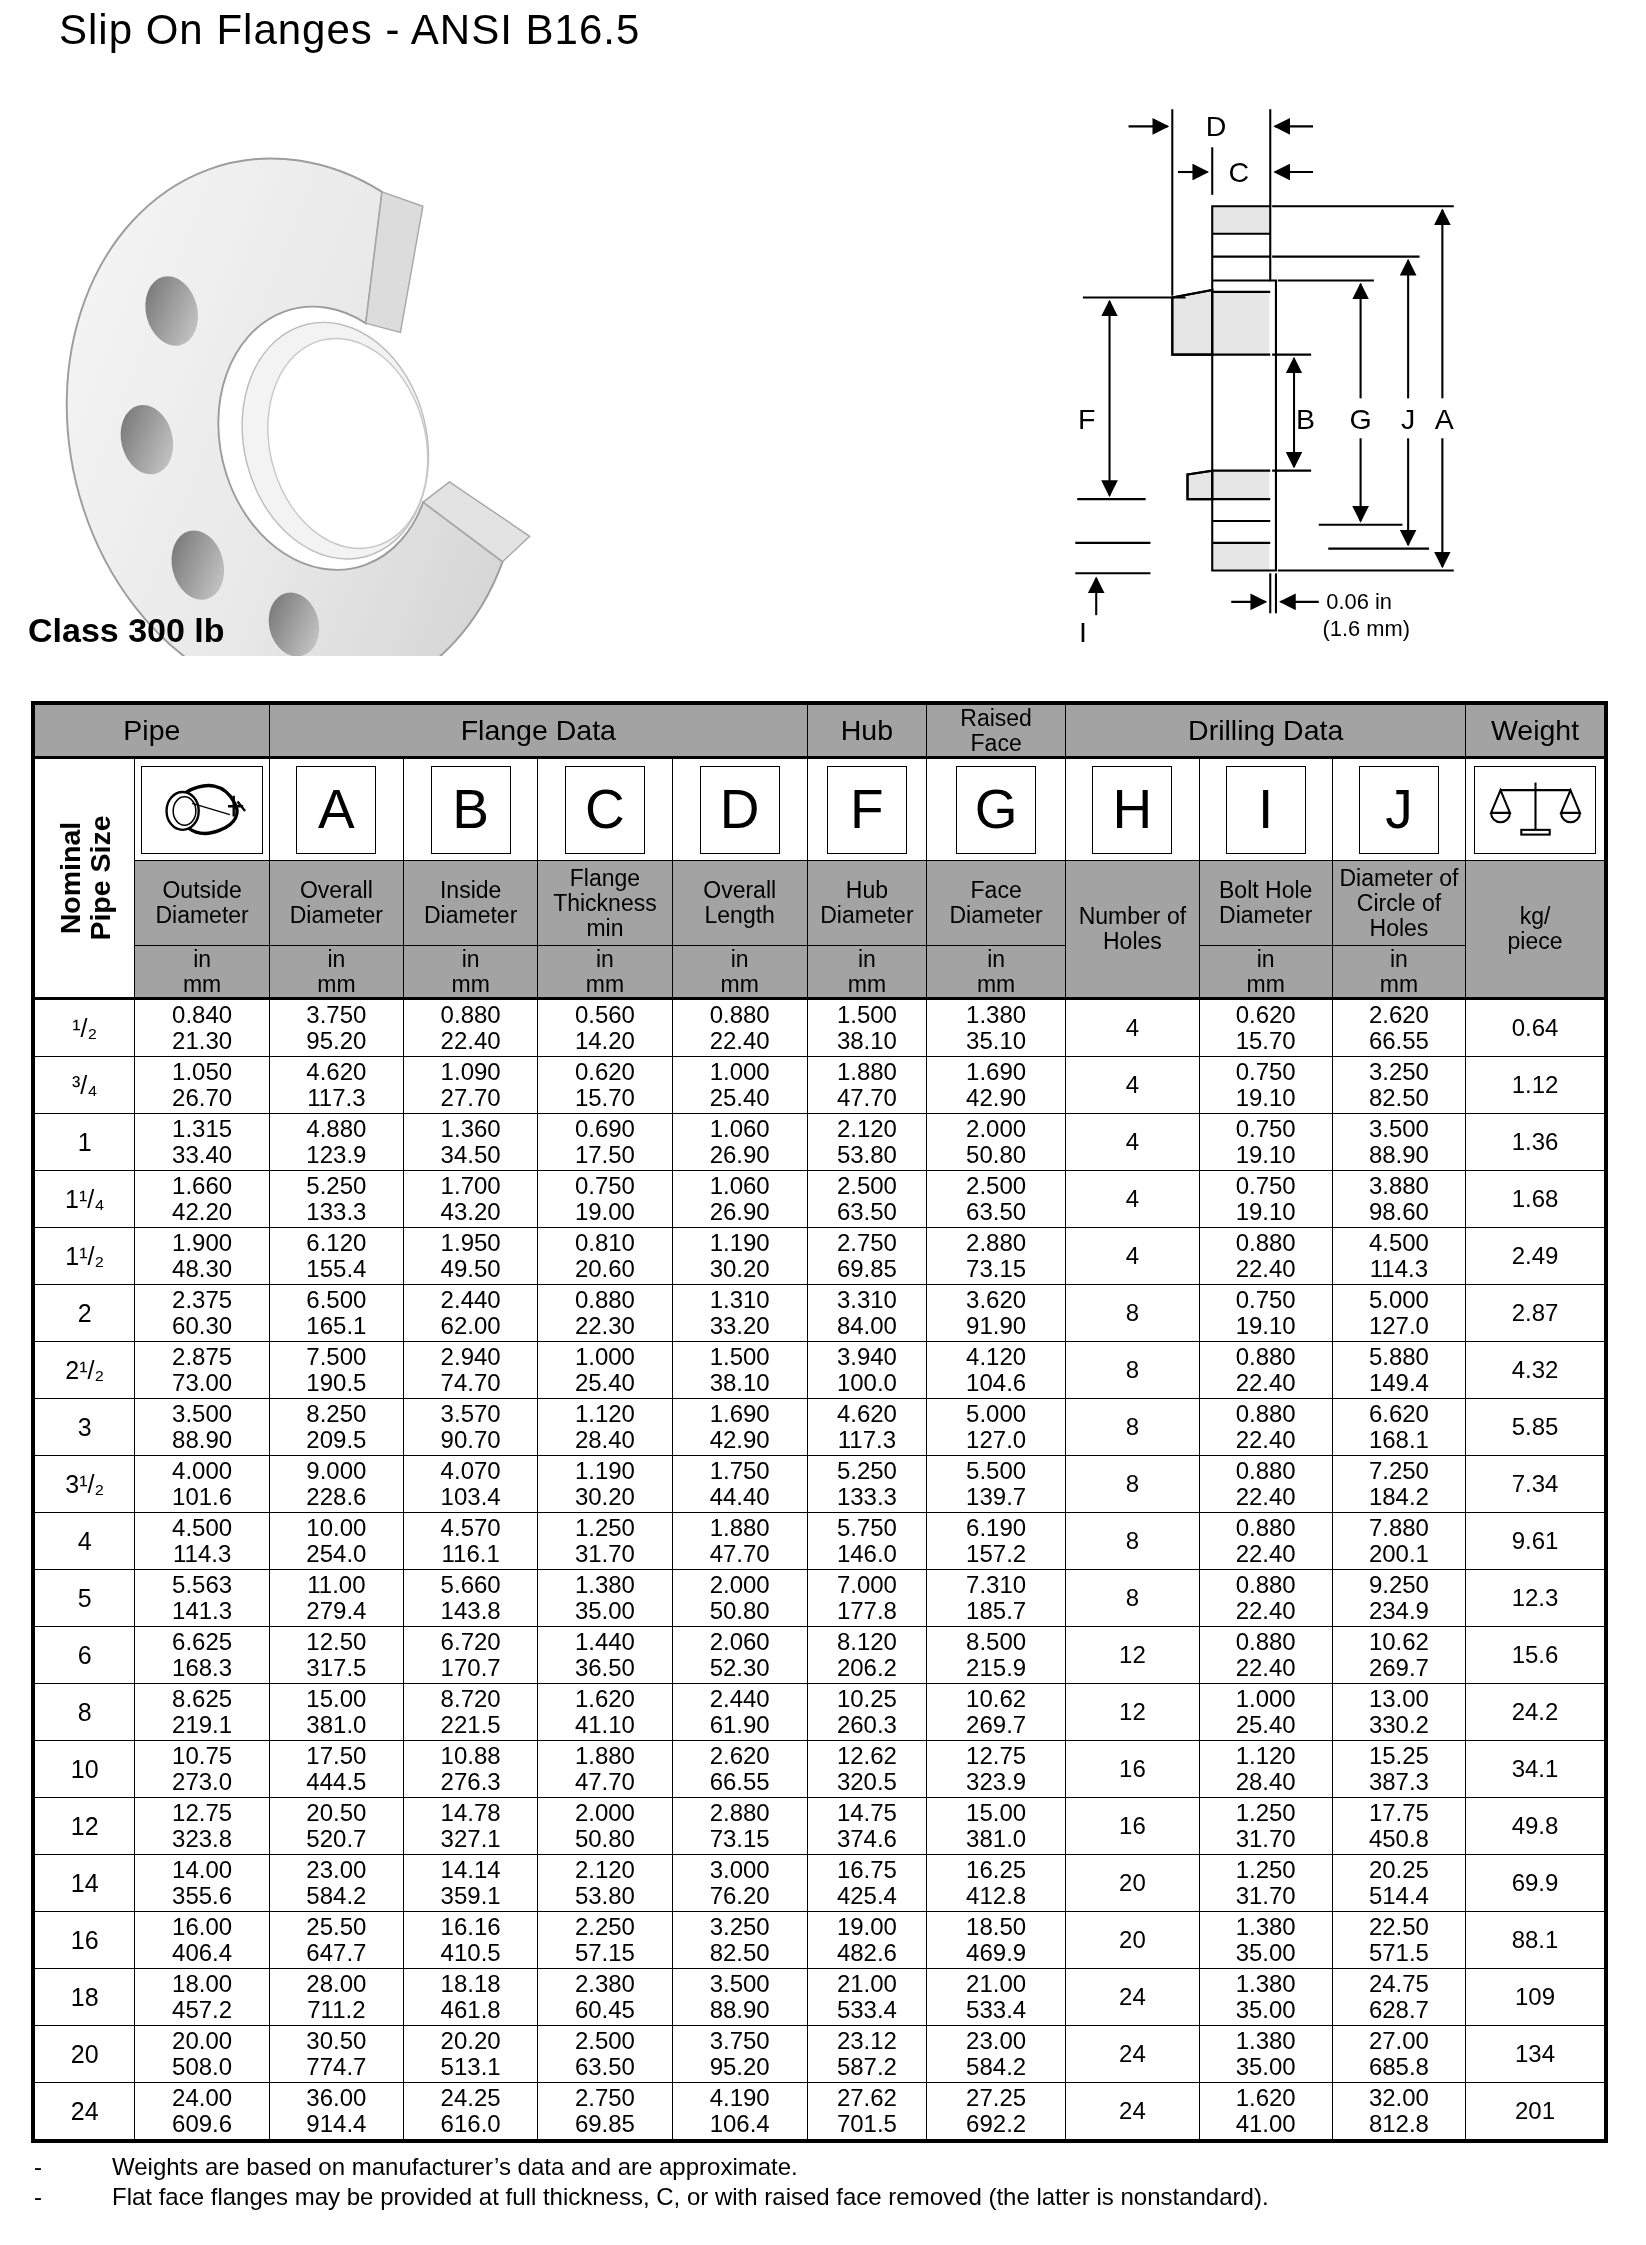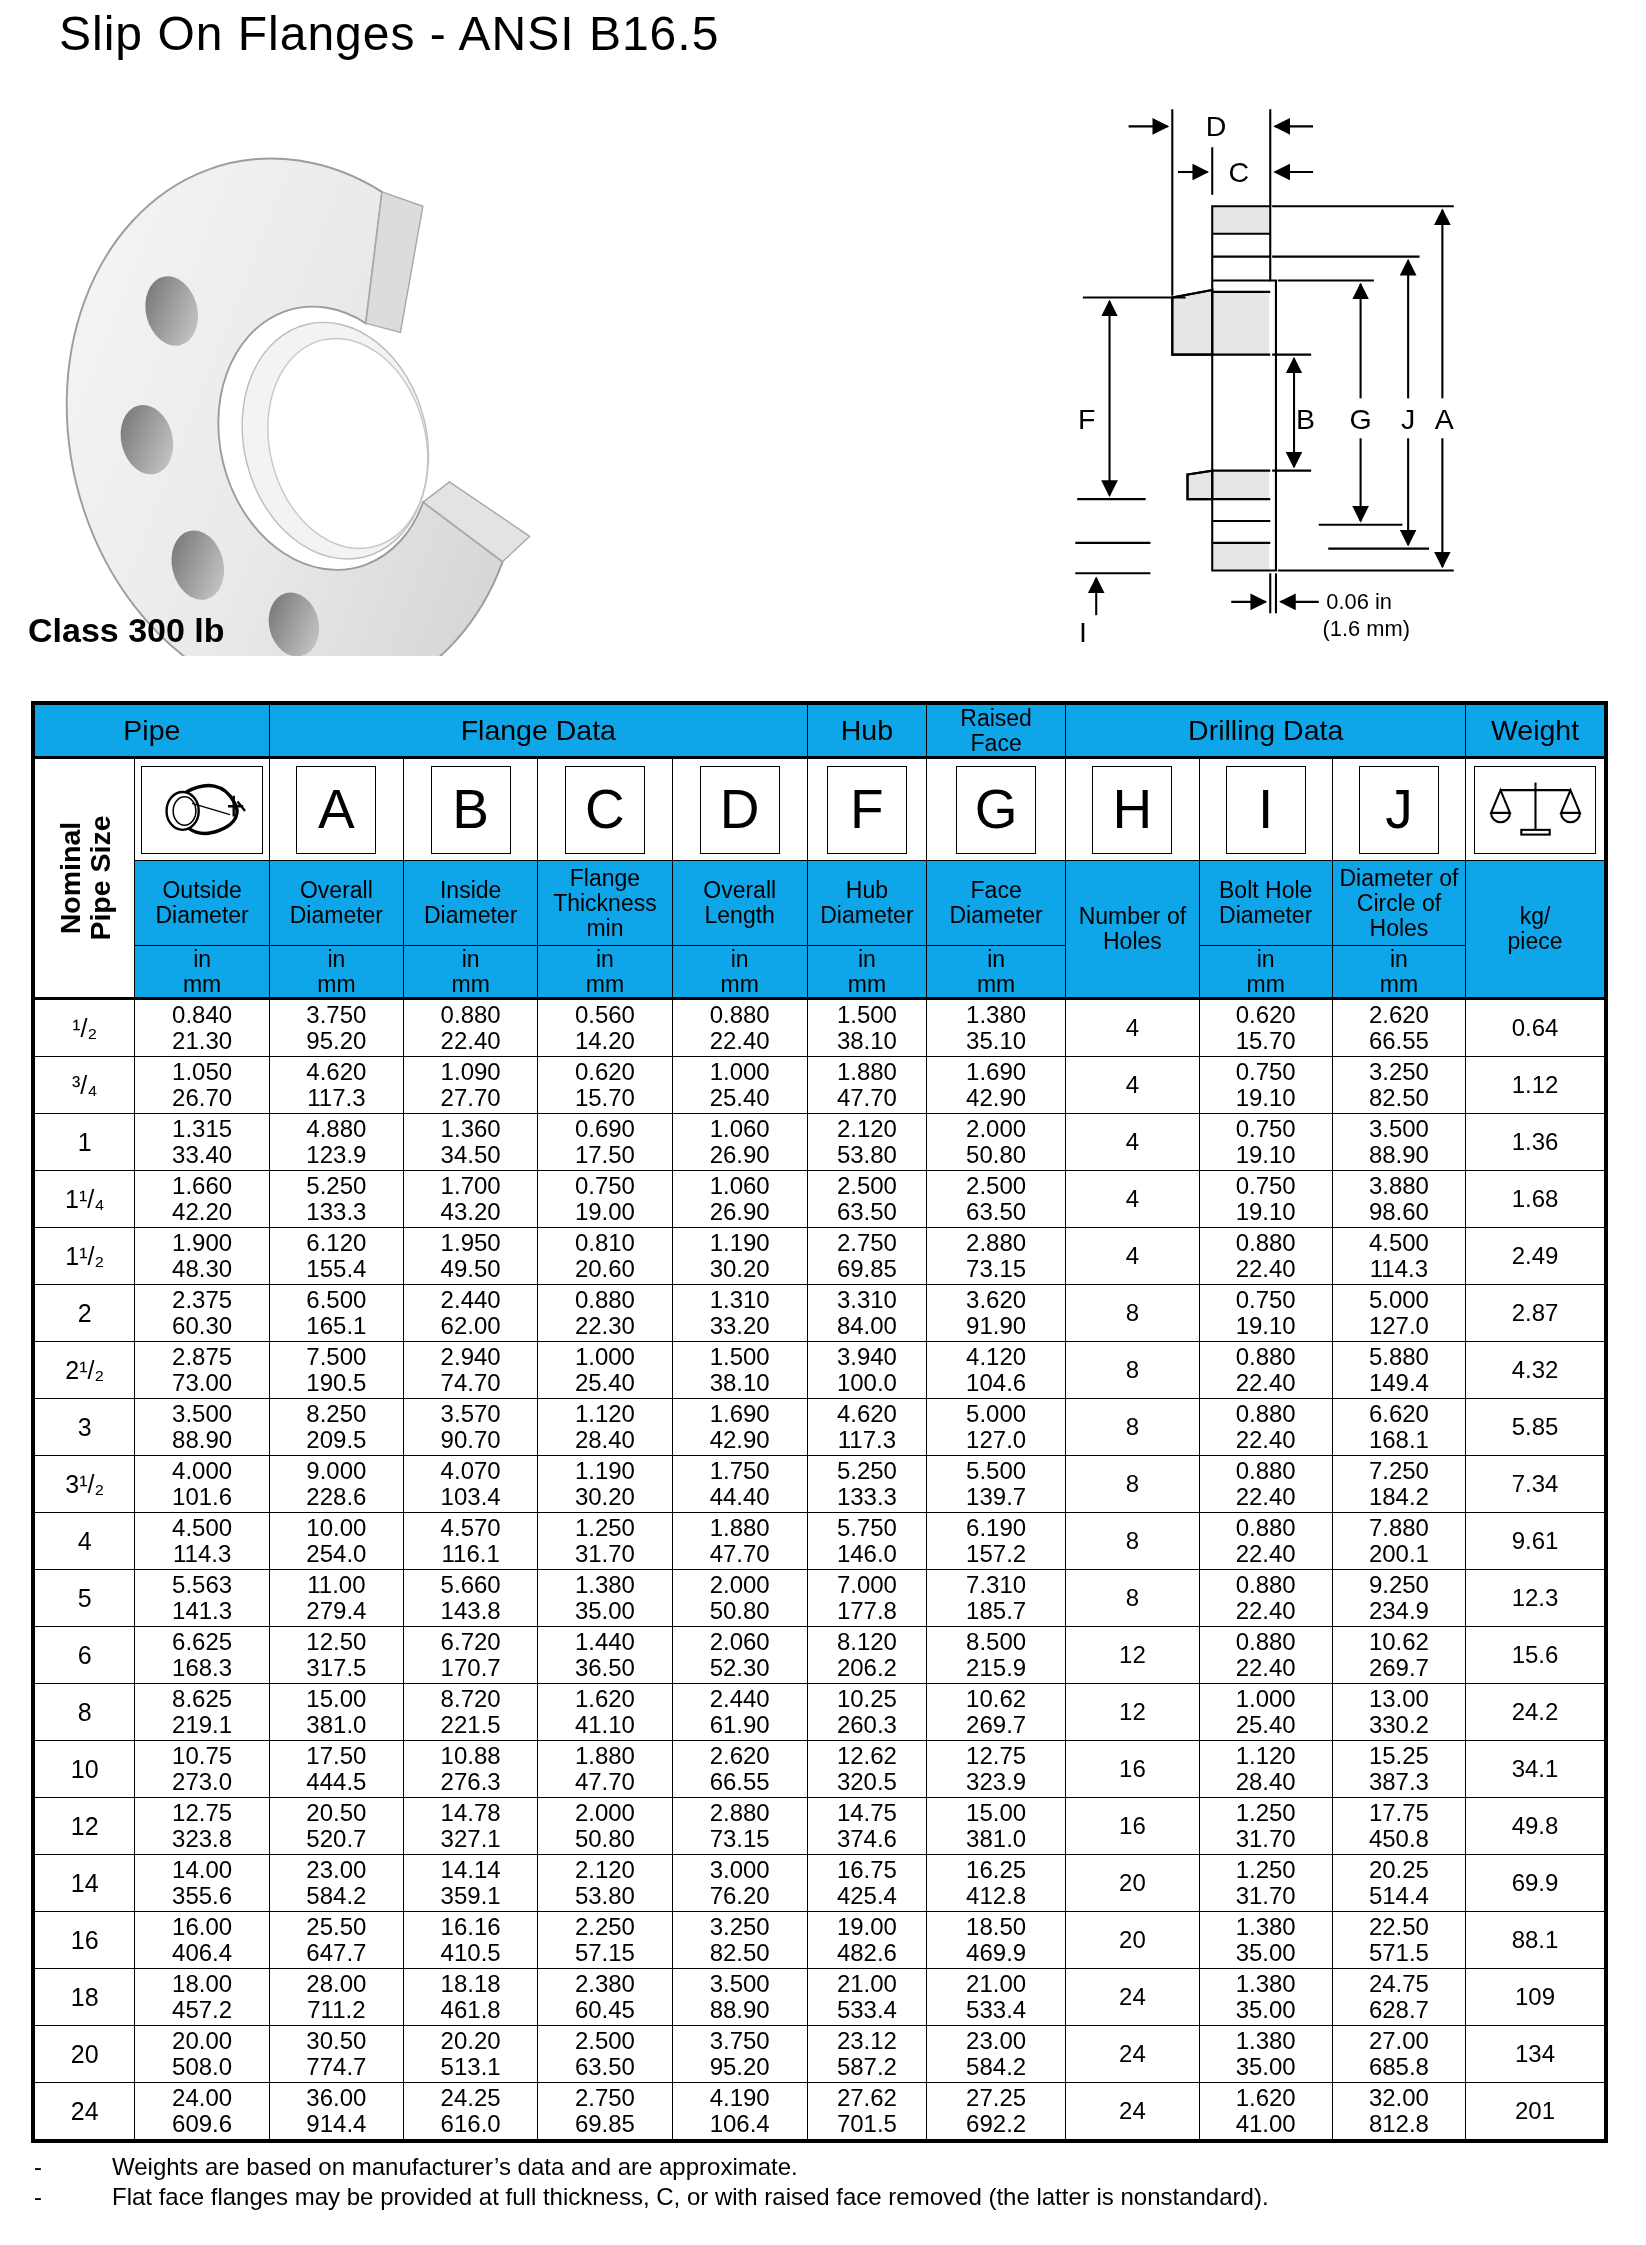--- a/index.html
+++ b/index.html
@@ -2,39 +2,39 @@
 <html style="font-size:15px"><head>
 <meta charset="utf-8">
 <style>
   html,body{margin:0;padding:0;}
   body{
     width:1646px;height:2246px;position:relative;background:#fff;
     font-family:"Liberation Sans",sans-serif;color:#000;
     -webkit-font-smoothing:antialiased;
   }
   .page-title{
-    position:absolute;left:59px;top:5.7px;font-size:48px;letter-spacing:1px;
+    position:absolute;left:59px;top:5.7px;font-size:42px;letter-spacing:1px;
     font-weight:500;white-space:nowrap;
   }
   .flange-3d{position:absolute;left:38px;top:76px;width:514px;height:580px;}
   .dim-diagram{position:absolute;left:984px;top:52px;width:485px;height:609px;}
   .section-heading{
     position:absolute;left:28px;top:611px;font-size:34px;font-weight:bold;
   }
   
   table.spec{
     position:absolute;left:31px;top:701px;width:1577px;
     border-collapse:collapse;table-layout:fixed;
     border:4.8px solid #000;
   }
   table.spec th, table.spec td{
     border:1.9px solid #000;padding:0;text-align:center;vertical-align:middle;
     font-weight:normal;overflow:hidden;
   }
-  .blue{background:#0ea5e9;}
+  .blue{background:#a3a3a3;}
   tr.grp-row th{height:51px;font-size:28.5px;border-bottom:3.8px solid #000;}
   tr.letter-row th{height:101px;background:#fff;}
   tr.label-row th{height:84px;font-size:23px;line-height:25px;padding:0 2.9px;margin-left:12px;}
   tr.unit-row th{height:51px;font-size:23px;line-height:25px;}
   thead{border-bottom:3.8px solid #000;}
   .letterbox{
     display:inline-flex;align-items:center;justify-content:center;
     width:78px;height:86px;border:1.9px solid #000;background:#fff;
     font-size:55px;line-height:1;
   }

